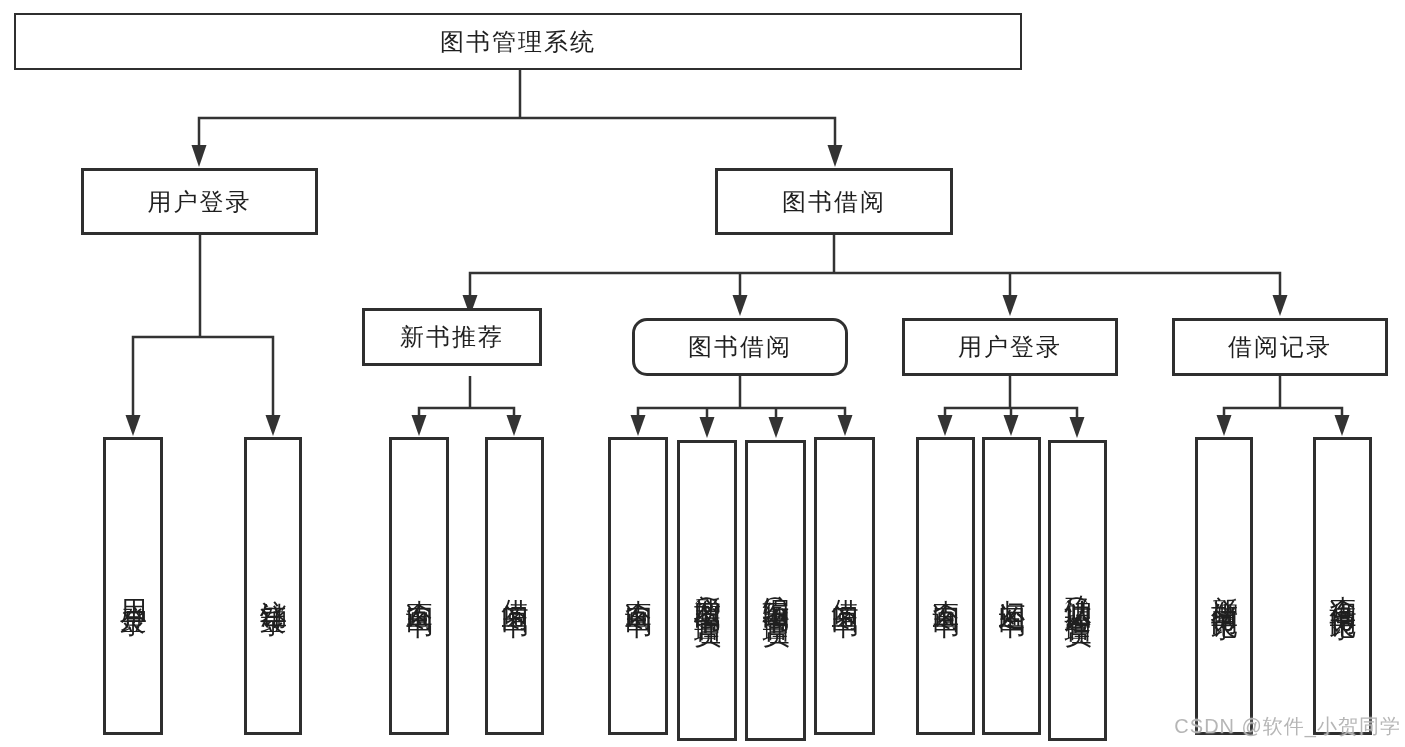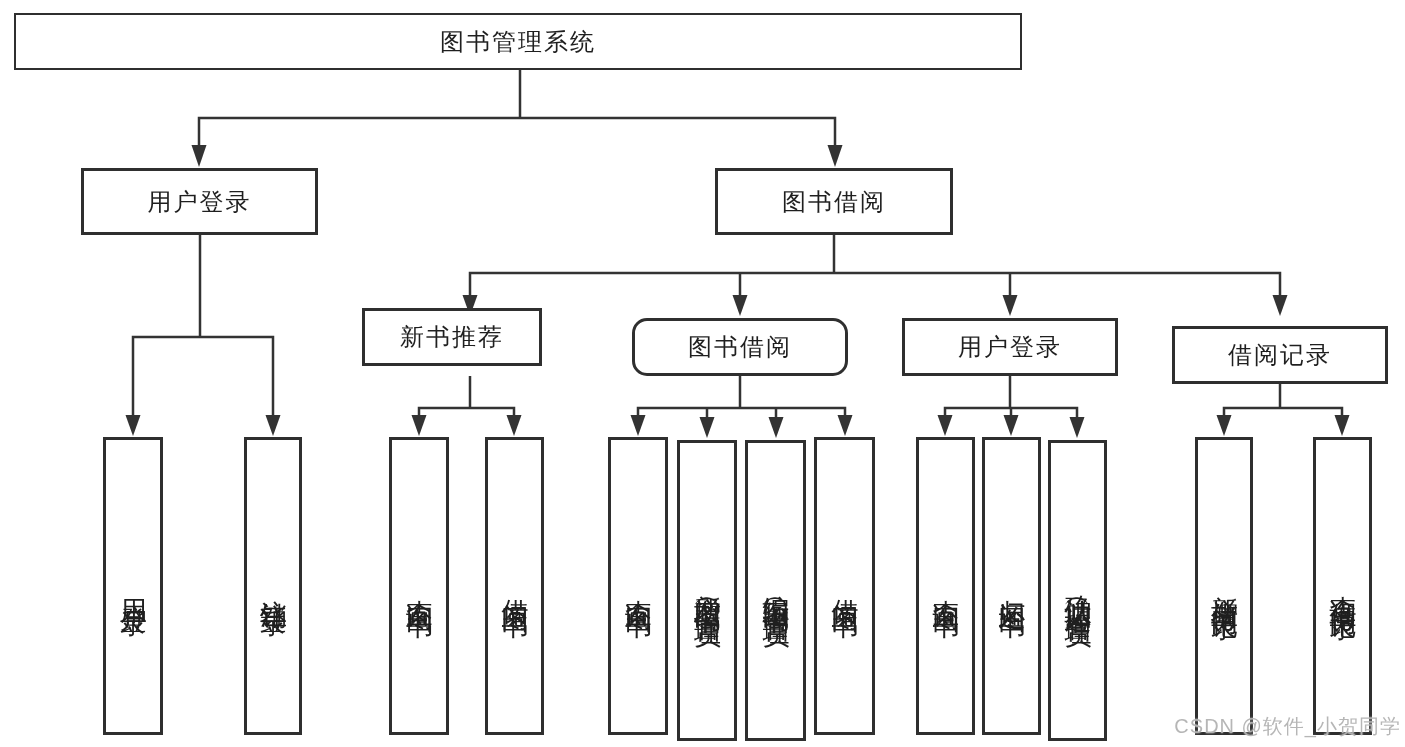--- a/index.html
+++ b/index.html
@@ -96,21 +96,21 @@
 
   <div class="node hnode" style="left:362px;top:308px;width:180px;height:58px;">
     <span>新书推荐</span>
   </div>
   <div class="node hnode" style="left:632px;top:318px;width:216px;height:58px;border-radius:15px;">
     <span>图书借阅</span>
   </div>
   <div class="node hnode" style="left:902px;top:318px;width:216px;height:58px;">
     <span>用户登录</span>
   </div>
-  <div class="node hnode" style="left:1172px;top:318px;width:216px;height:58px;margin-top:8px;">
+  <div class="node hnode" style="left:1172px;top:318px;width:216px;height:58px;">
     <span>借阅记录</span>
   </div>
 
   <div class="node leaf" style="left:103px;top:437px;width:60px;height:298px;">
     <span>用户登录</span>
   </div>
   <div class="node leaf" style="left:244px;top:437px;width:58px;height:298px;">
     <span>注销登录</span>
   </div>
 

